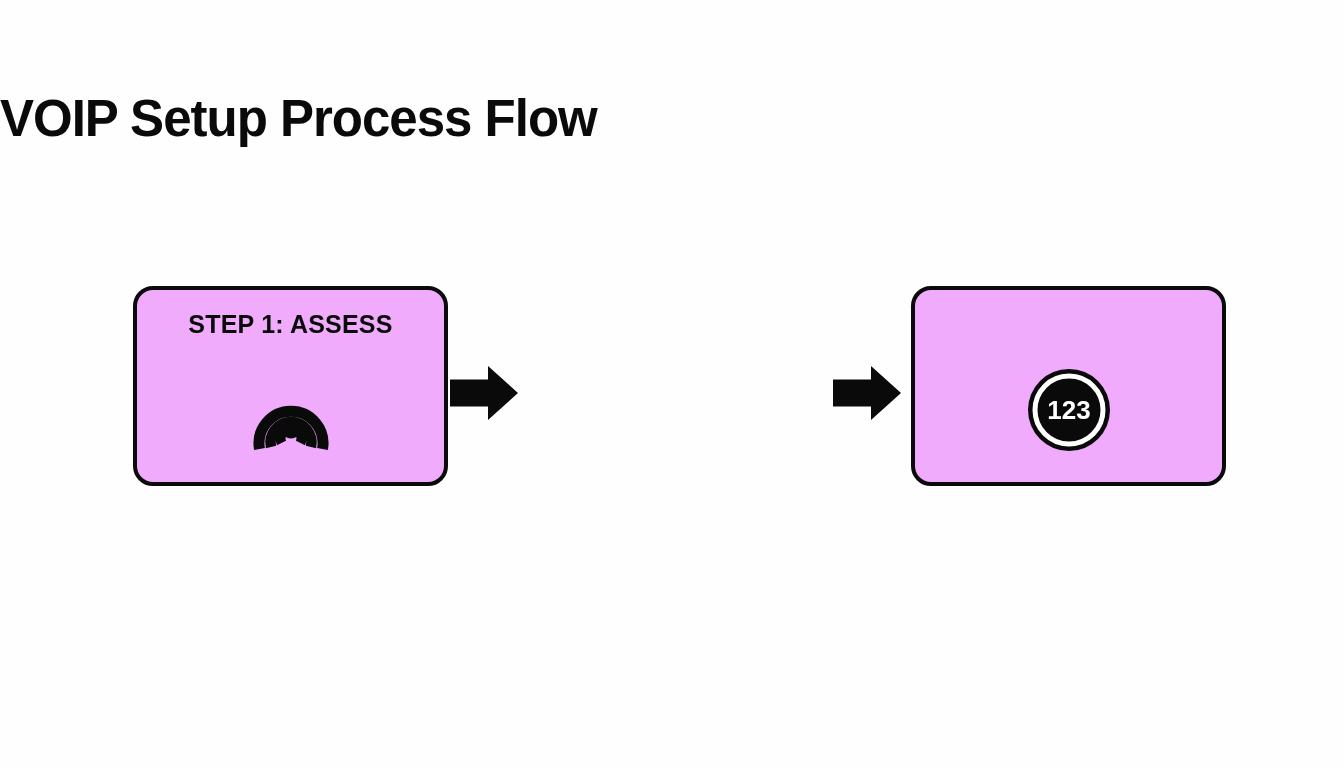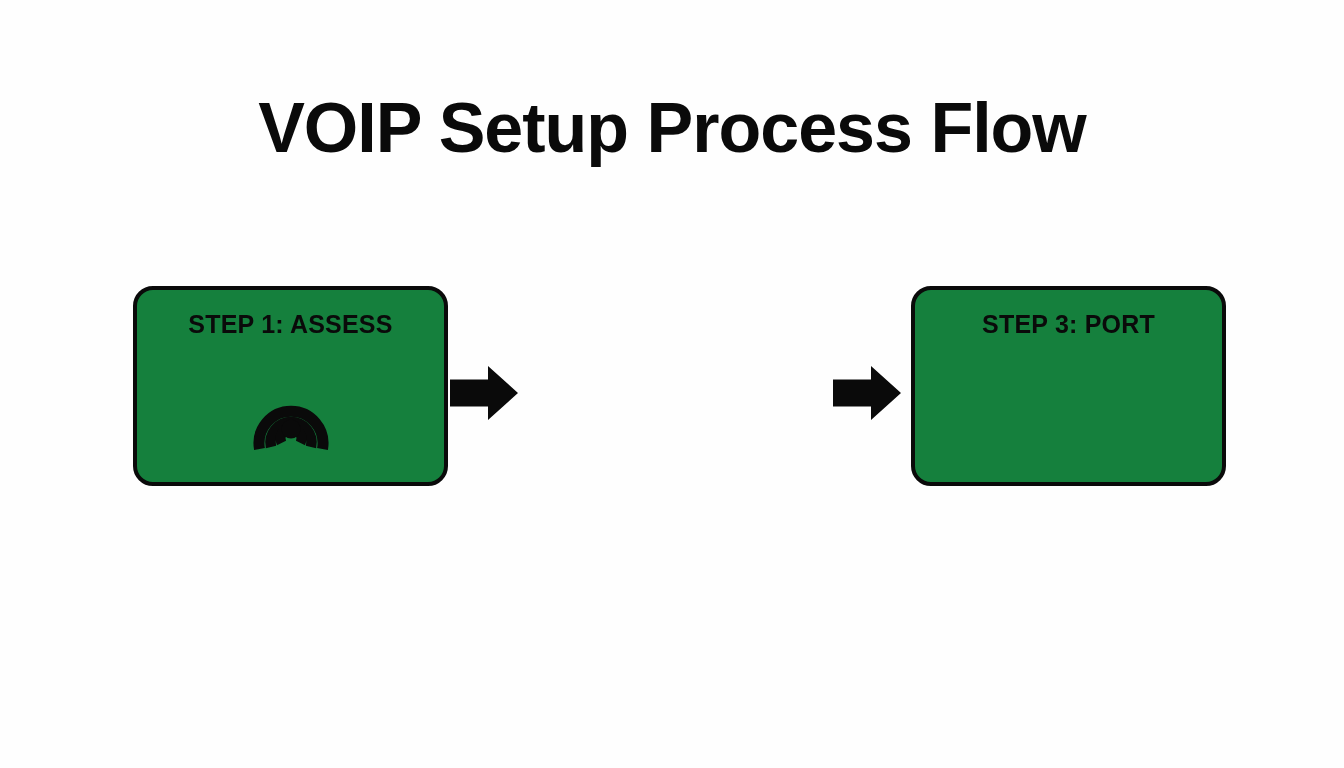--- a/index.html
+++ b/index.html
@@ -20,22 +20,21 @@
     width: 1344px;
     height: 768px;
   }
 
   
   #page-title {
     position: absolute;
     left: 0;
     top: 93px;
     width: 1344px;
-    text-align: center;
-    font-size: 70px;
+    font-size: 51px;
     font-weight: 700;
     letter-spacing: -1px;
     color: #0a0a0a;
     line-height: 1;
     white-space: nowrap;
   }
 
   
   #flow-row {
     position: absolute;
@@ -46,21 +45,21 @@
   }
 
   .step-card {
     position: absolute;
     top: 0;
     width: 315px;
     height: 200px;
     box-sizing: border-box;
     border: 4px solid #0a0a0a;
     border-radius: 20px;
-    background: #15803d;
+    background: #f0abfc;
   }
   .step-card.card-0 { left: 0px; }
   .step-card.card-1 { left: 396px; }
   .step-card.card-2 { left: 778px; }
 
   .step-label {
     position: absolute;
     left: 0;
     top: 20px;
     width: 100%;
@@ -126,17 +125,24 @@
     </div>
 
 
     <div class="flow-arrow arrow-1">
       <svg width="68" height="54" viewBox="0 0 68 54" aria-hidden="true">
         <path d="M 0 13.5 L 38 13.5 L 38 0 L 68 27 L 38 54 L 38 40.5 L 0 40.5 Z" fill="#0a0a0a"></path>
       </svg>
     </div>
 
     <div class="step-card card-2">
-      <div class="step-label">STEP 3: PORT</div>
+      <div class="step-icon">
+        <svg width="86" height="86" viewBox="0 0 86 86" aria-hidden="true">
+          <circle cx="43" cy="43" r="41" fill="#0a0a0a"></circle>
+          <circle cx="43" cy="43" r="34" fill="none" stroke="#ffffff" stroke-width="5"></circle>
+          <circle cx="43" cy="43" r="30" fill="#0a0a0a"></circle>
+          <text x="43" y="43" text-anchor="middle" dominant-baseline="central" font-family="Liberation Sans, sans-serif" font-size="26" font-weight="700" fill="#ffffff">123</text>
+        </svg>
+      </div>
     </div>
 
   </div>
 </div>
 
 </body></html>

